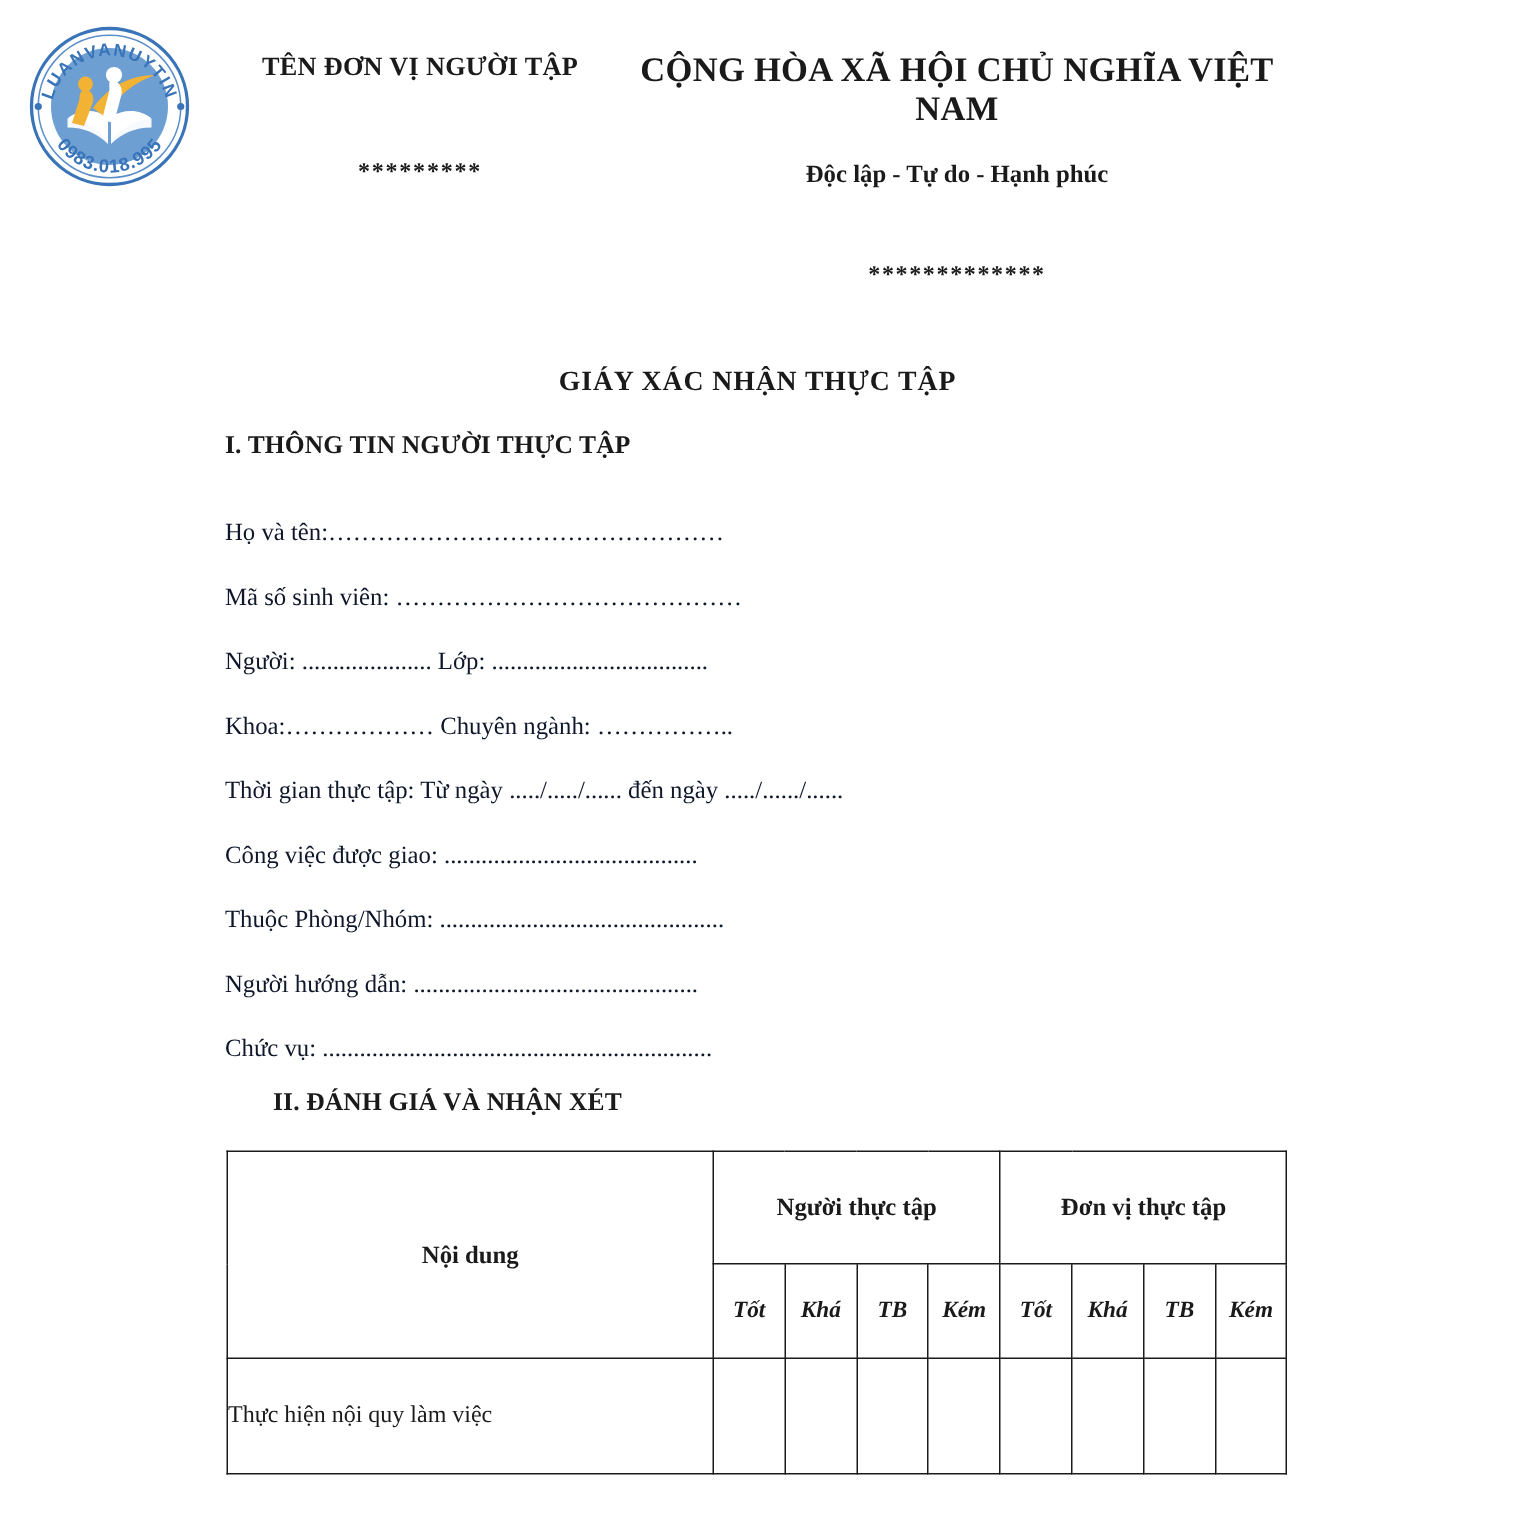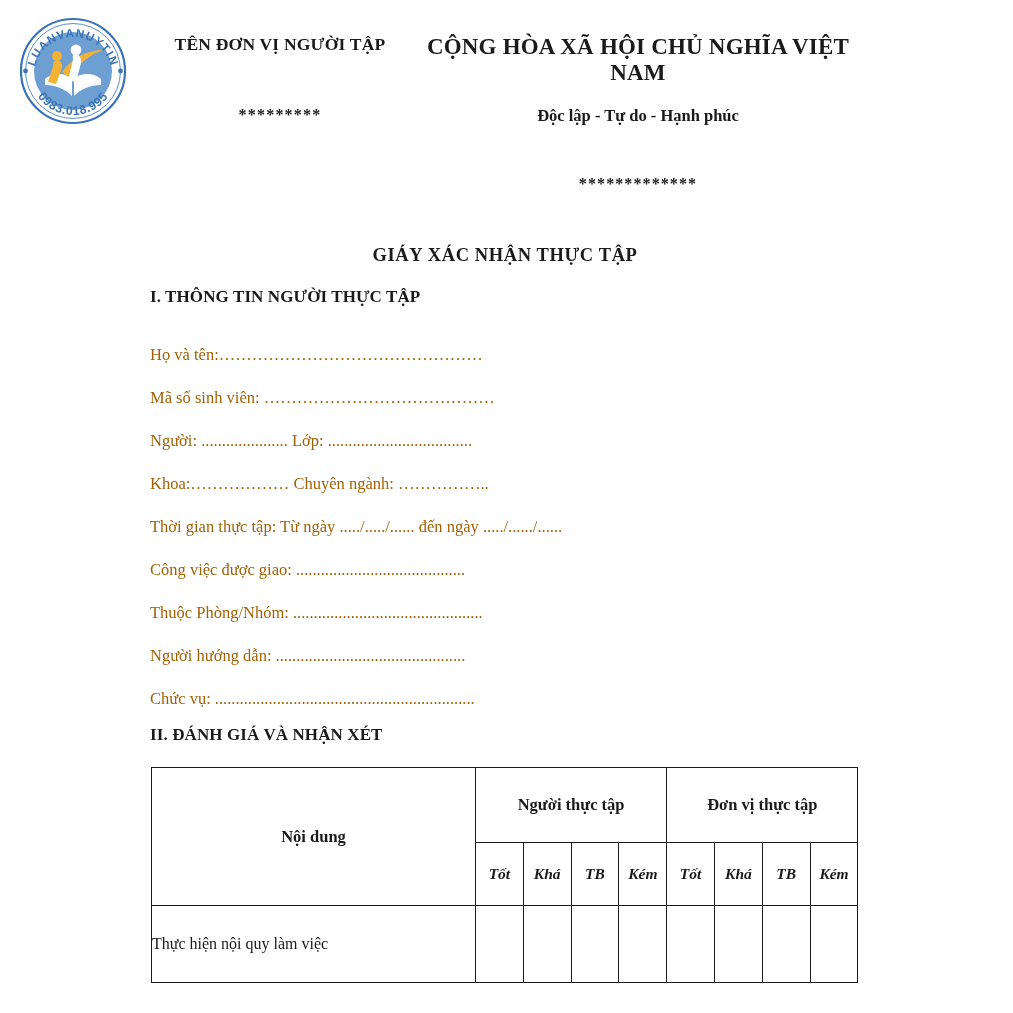--- a/index.html
+++ b/index.html
@@ -106,35 +106,35 @@
   
   .section-head {
     position: absolute;
     left: 150px;
     font-weight: bold;
     font-size: 17px;
     letter-spacing: .1px;
     font-family: Liberation Serif, serif;
   }
   #sec1-head { top: 287px; }
-  #sec2-head { top: 725px; }
+  #sec2-head { top: 725px; margin-left: 32px; }
 
   
   .form-list {
     position: absolute;
     left: 150px;
     top: 333px;
     width: 740px;
   }
   .form-line {
     font-size: 16.5px;
     line-height: 43px;
     height: 43px;
     white-space: nowrap;
-    color: #a16207;
+    color: #0f172a;
   }
 
   
   .tbl-wrap {
     position: absolute;
     left: 151px;
     top: 767px;
     width: 707px;
   }
   table.eval {

